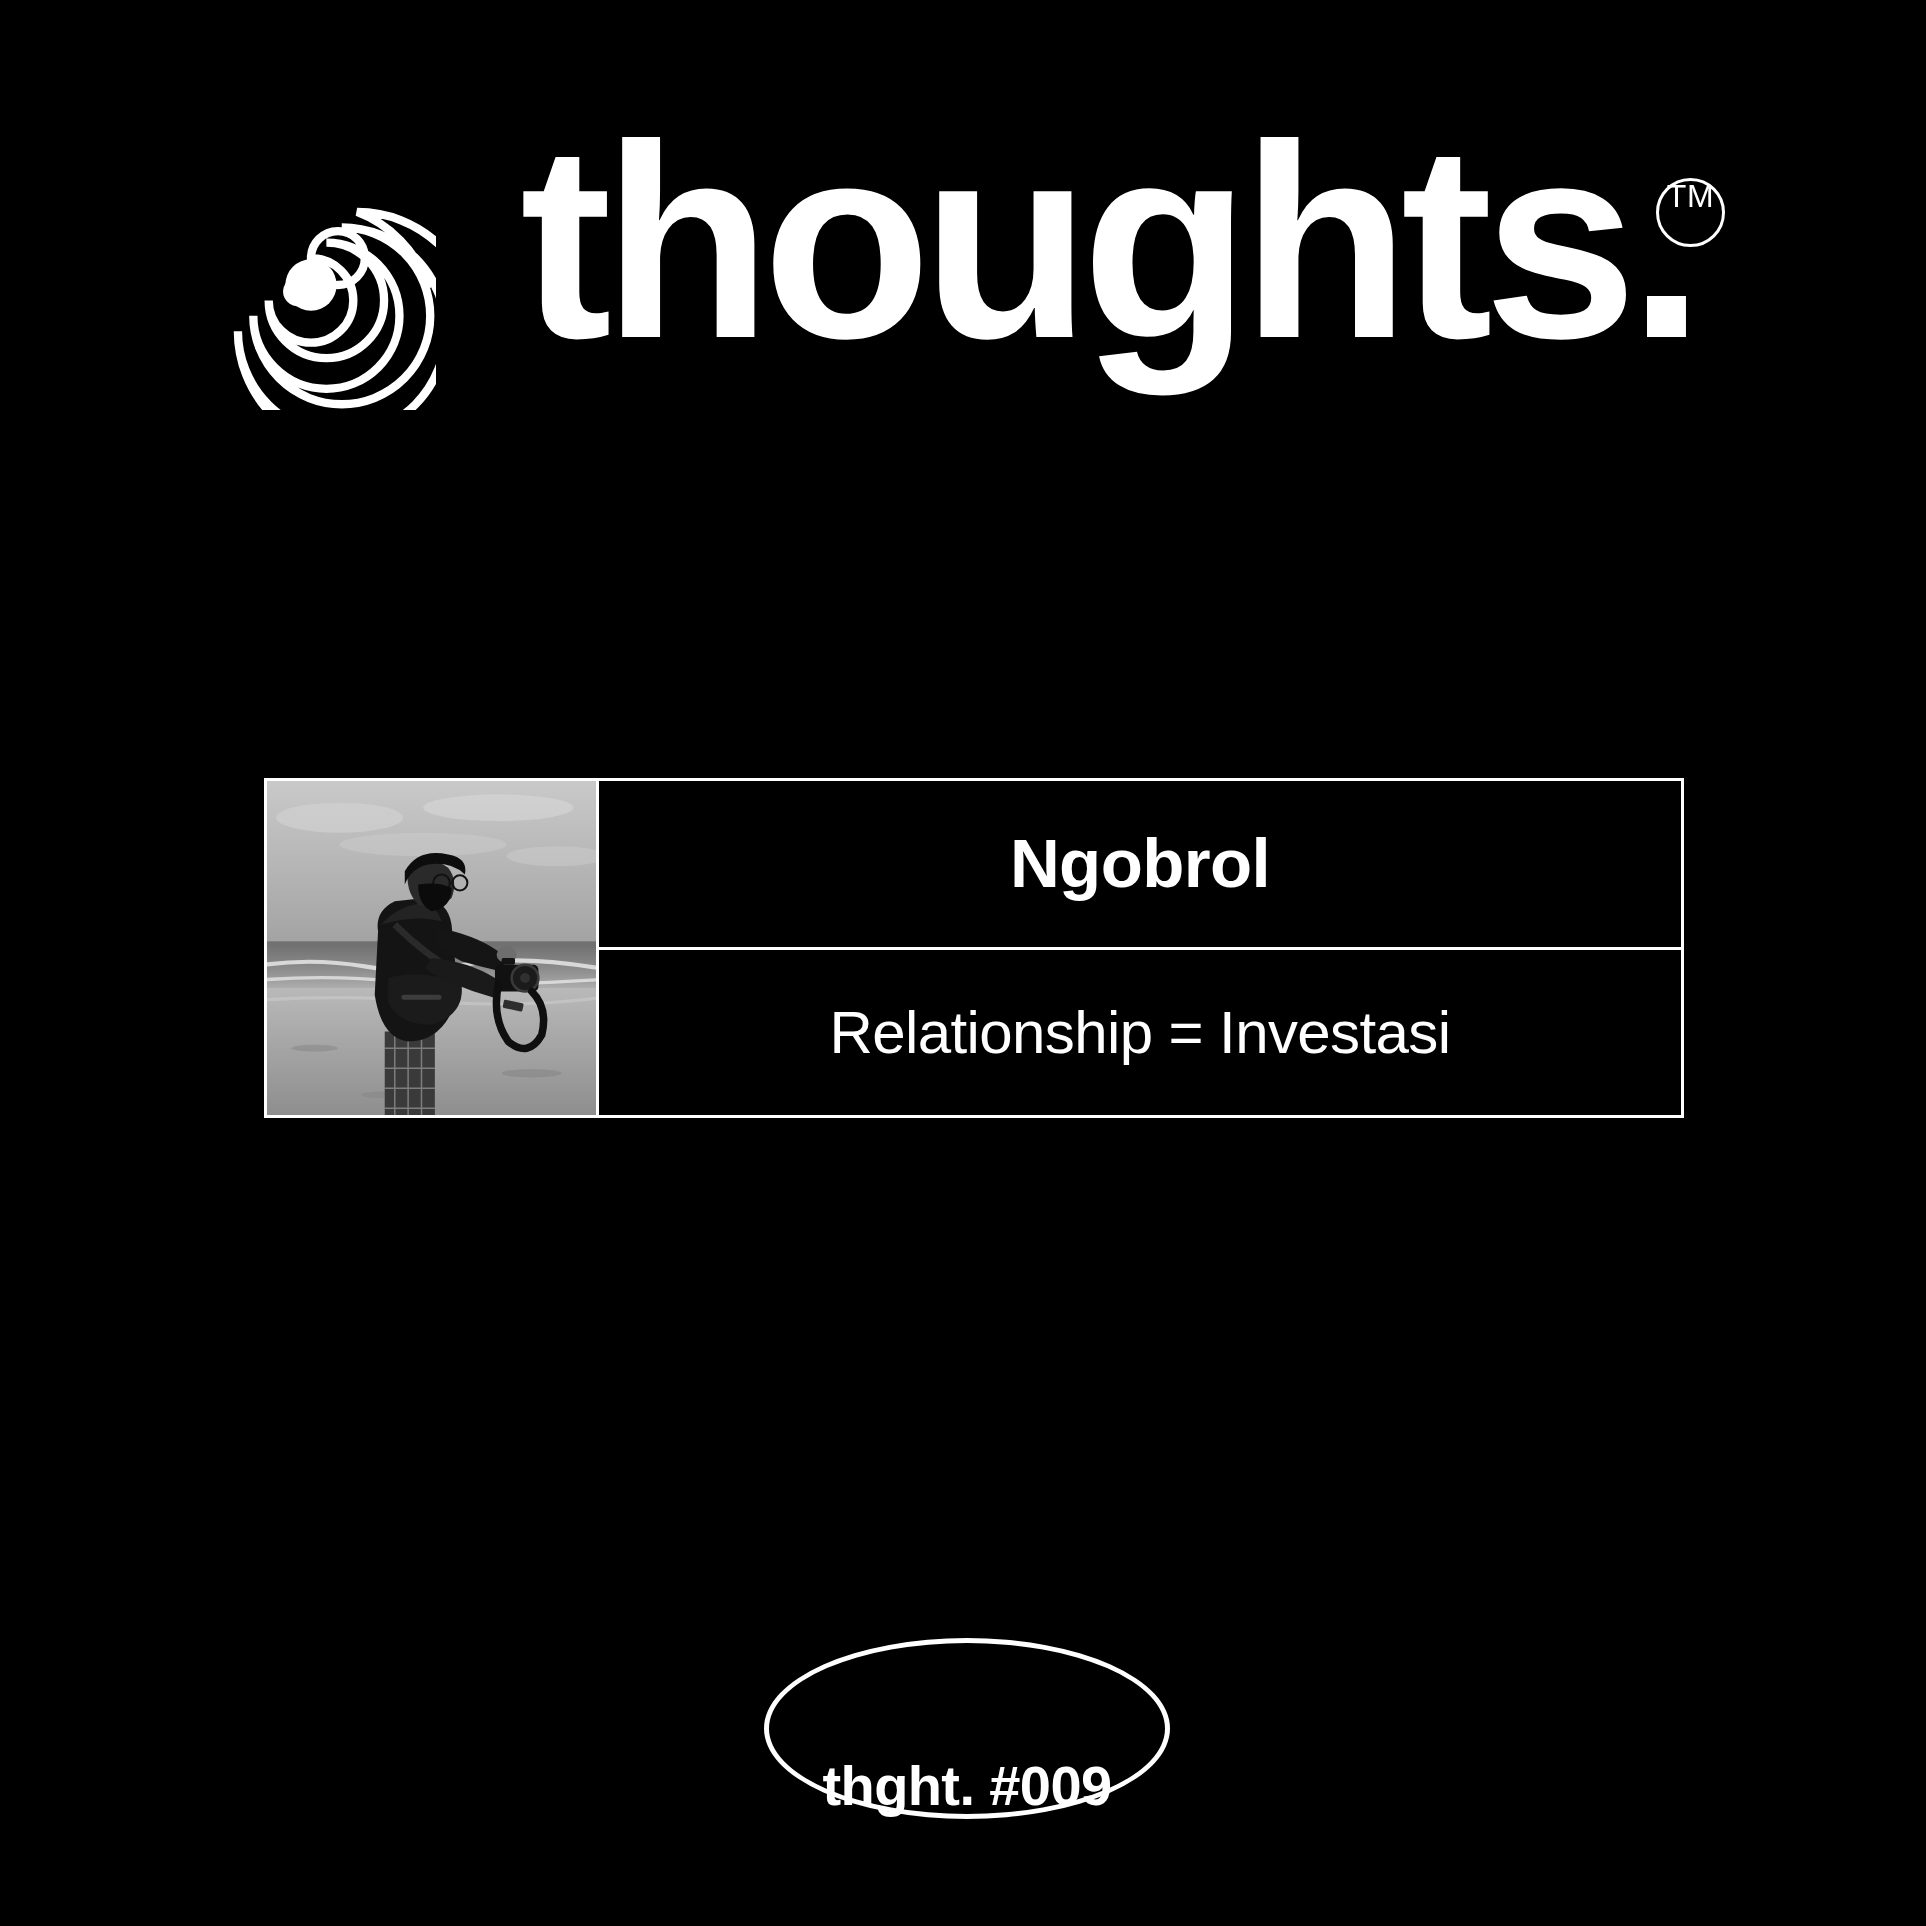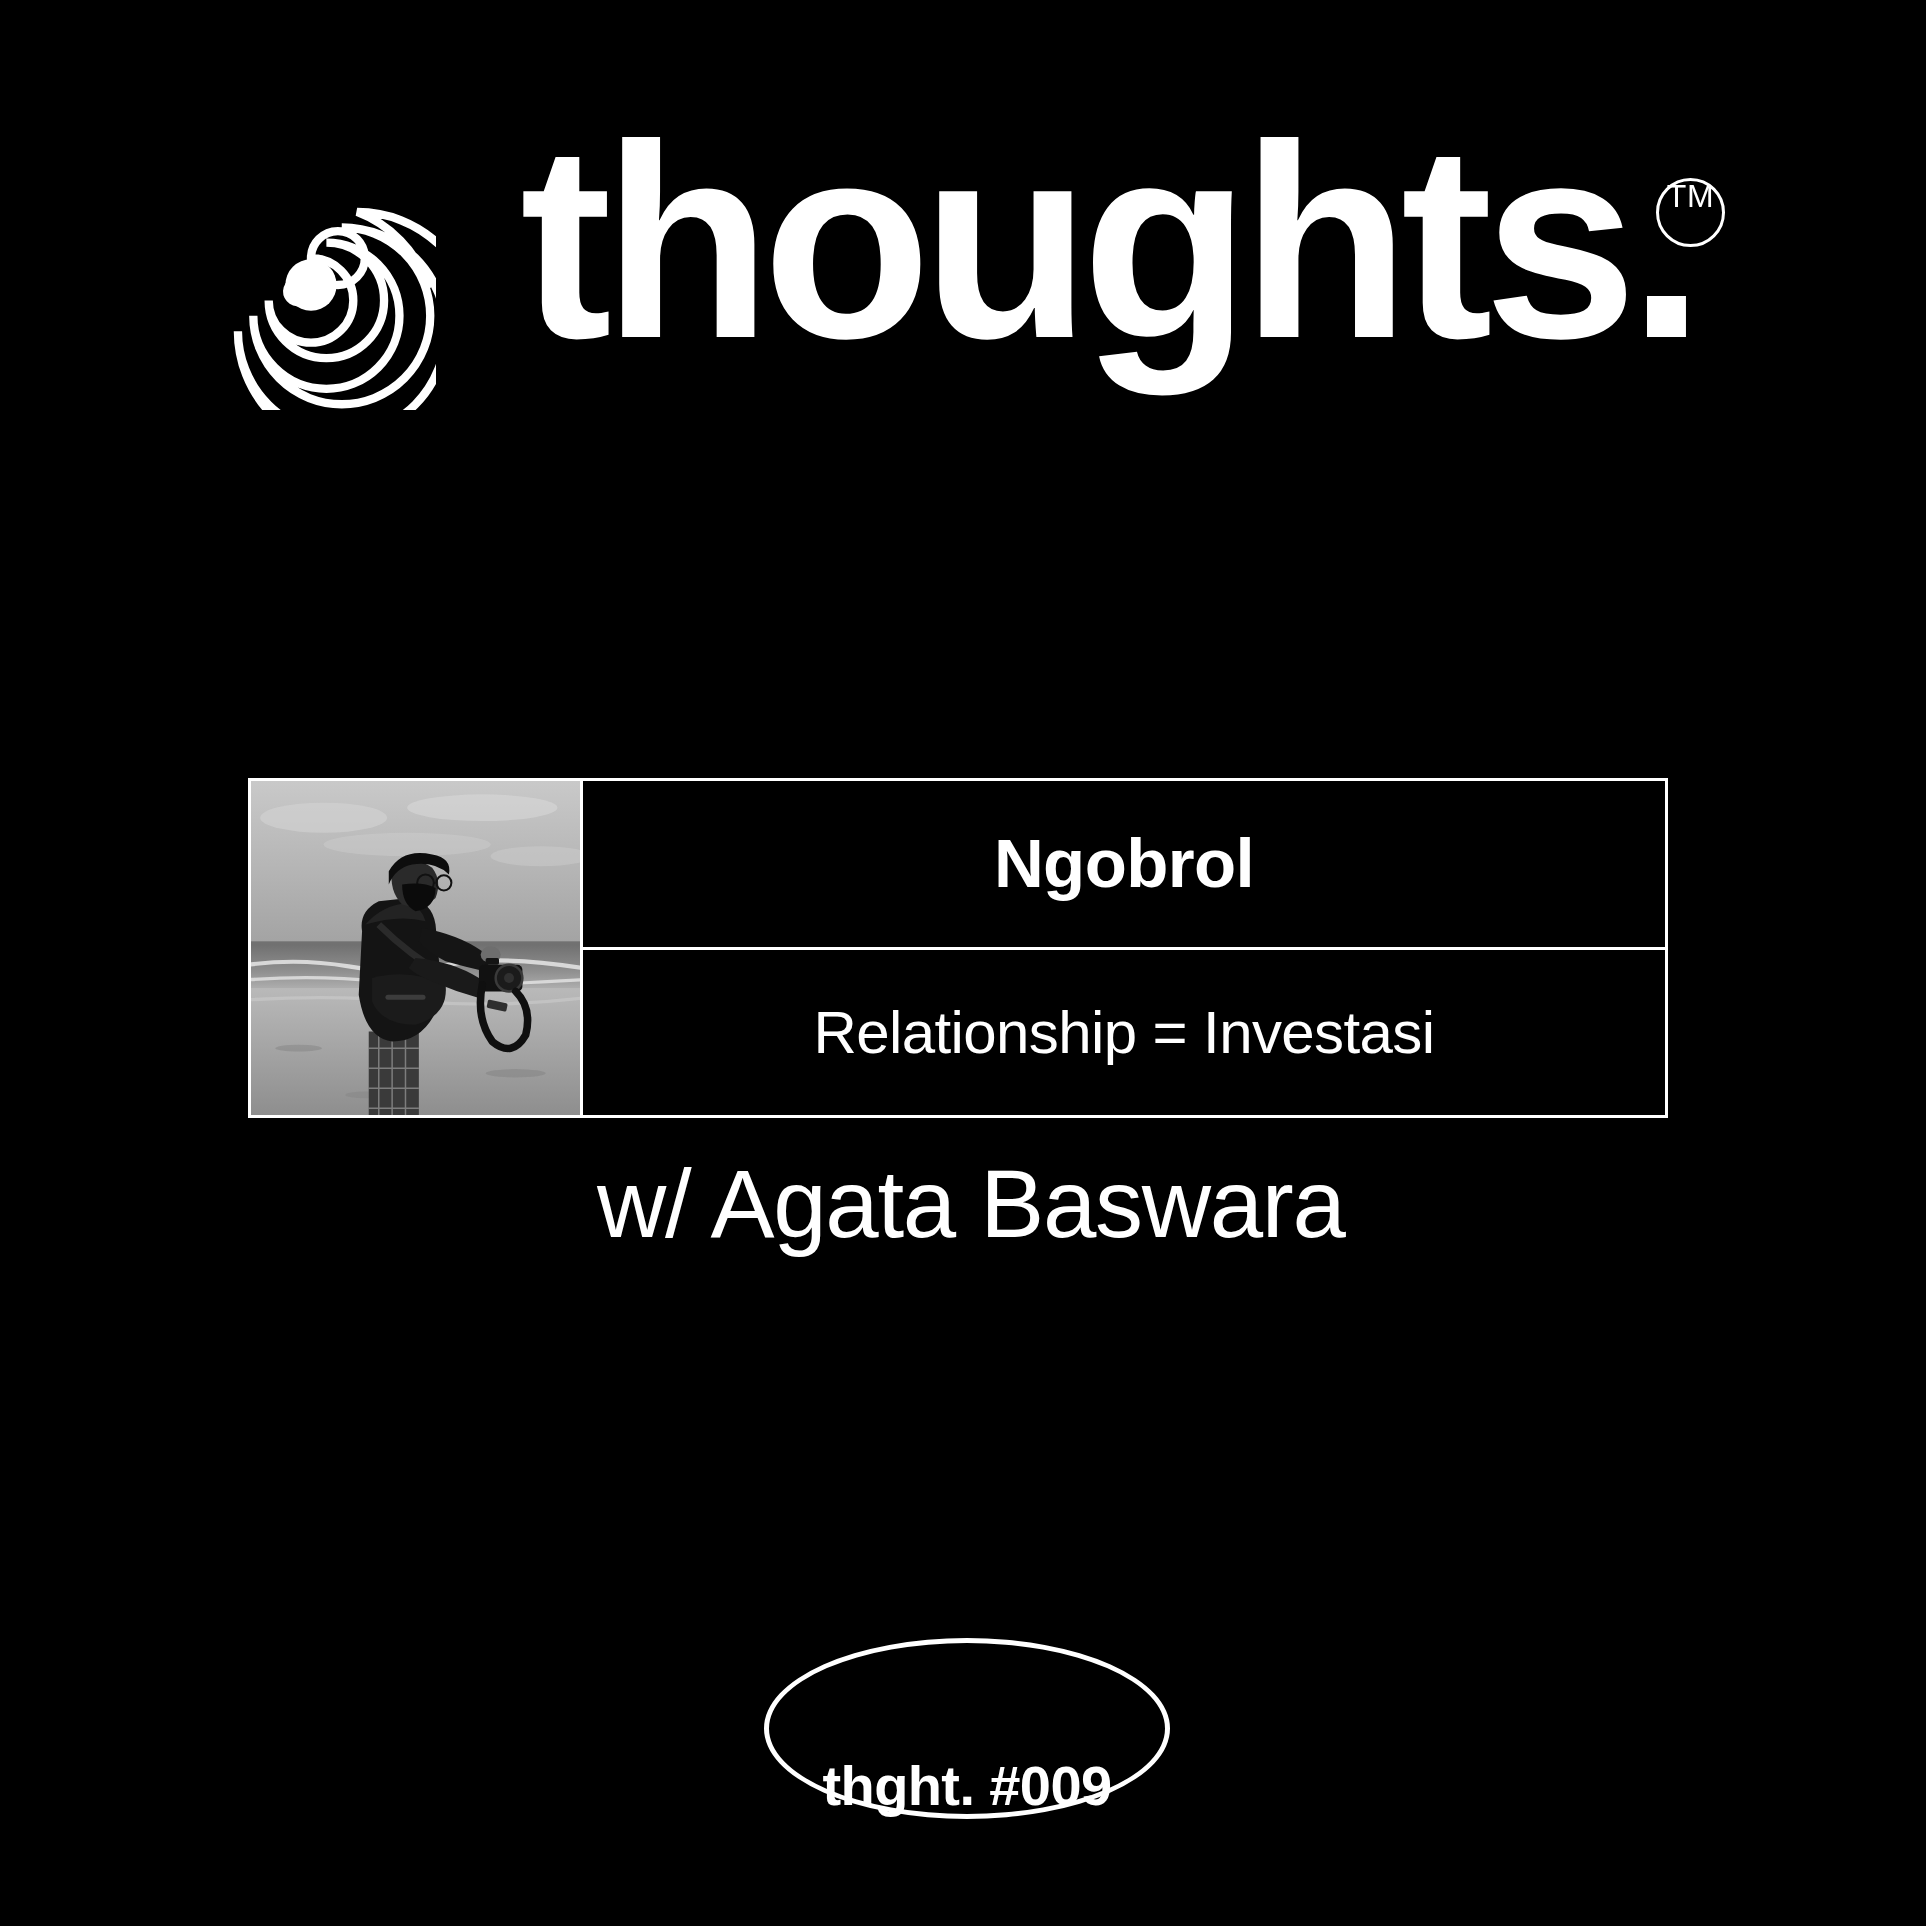--- a/index.html
+++ b/index.html
@@ -72,21 +72,21 @@
     font-weight: 400;
     line-height: 1;
     letter-spacing: 0.6px;
     color: #ffffff;
     margin-top: -1.3px;
   }
 
   
   .episode-card {
     position: absolute;
-    left: 248px;
+    left: 264px;
     top: 778px;
     width: 1420px;
     height: 340px;
     border: 3.9px solid #ffffff;
     box-sizing: border-box;
     display: flex;
     background: #000000;
     justify-content: center;
   }
 
@@ -300,20 +300,19 @@
     <div class="card-text">
       <div class="card-cell">
         <div class="card-cell-title">Ngobrol</div>
       </div>
       <div class="card-cell divider-top">
         <div class="card-cell-subtitle">Relationship = Investasi</div>
       </div>
     </div>
   </div>
 
-  <div class="host-line">w/ Agata Baswara</div>
 
   <div class="episode-badge">
     <span class="episode-badge-label">thght. #009</span>
   </div>
 
 </div>
 
 
 </body></html>

